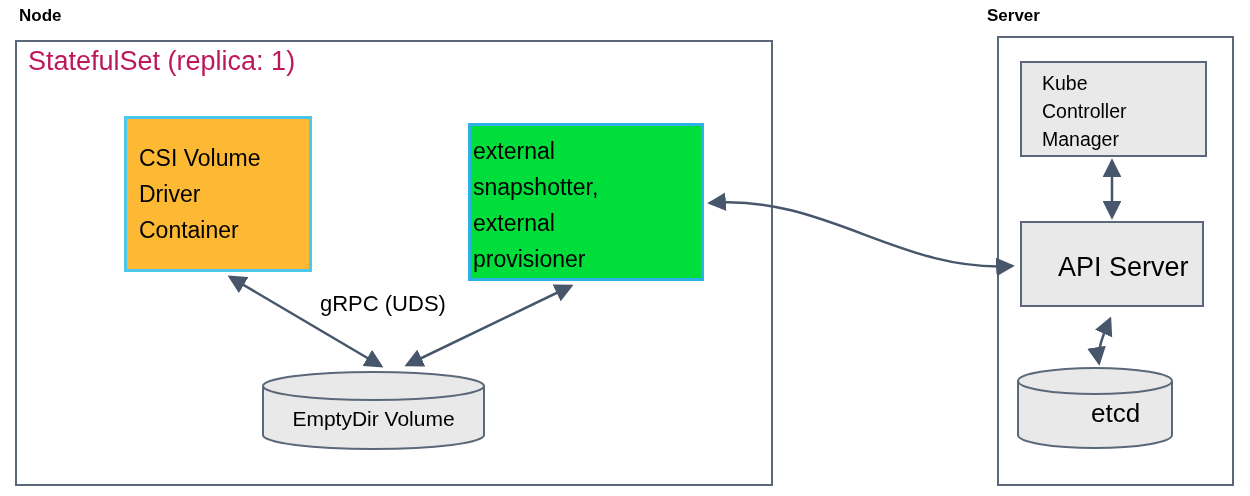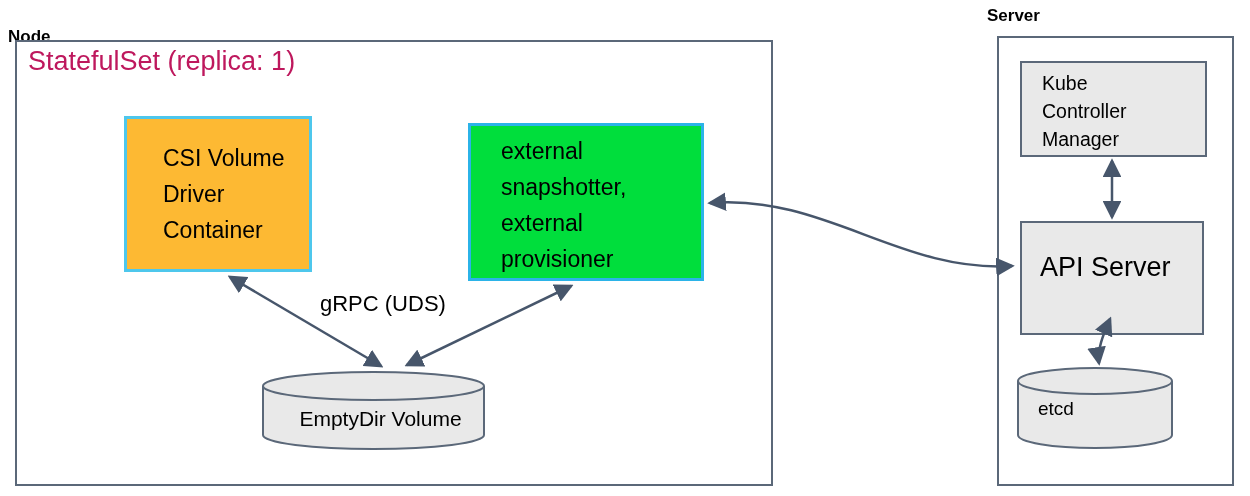--- a/index.html
+++ b/index.html
@@ -39,29 +39,29 @@
     font-size: 23px;
     line-height: 36px;
     white-space: pre-line;
   }
 
   .csi-box {
     left: 124px; top: 116px;
     width: 188px; height: 156px;
     background: #FDB933;
     border: 3px solid #4EC7EC;
-    padding: 21px 0 0 36px;
+    padding: 21px 0 0 12px;
   }
 
   .sidecar-box {
     left: 468px; top: 123px;
     width: 236px; height: 158px;
     background: #00DE3C;
     border: 3px solid #2BB3E8;
-    padding: 7px 0 0 30px;
+    padding: 7px 0 0 2px;
   }
 
   .grpc-label {
     left: 320px; top: 291px;
     font-size: 22px;
     white-space: nowrap;
     text-align: center;
   }
 
   .gray-box {
@@ -74,58 +74,58 @@
   .kcm-box {
     left: 1020px; top: 61px;
     width: 187px; height: 96px;
     font-size: 19.5px;
     line-height: 28px;
     padding: 6px 16px 0 20px;
   }
 
   .api-box {
     left: 1020px; top: 221px;
-    width: 184px; height: 114px;
+    width: 184px; height: 86px;
     font-size: 27px;
     line-height: 88px;
-    padding-left: 18px;
+    padding-left: 36px;
     white-space: nowrap;
   }
 
   .cyl-label {
     position: absolute;
     z-index: 6;
   }
 
   .emptydir-label {
-    left: 270px; top: 407px;
+    left: 263px; top: 407px;
     width: 221px;
     text-align: center;
     font-size: 21px;
   }
 
   .etcd-label {
-    left: 1038px; top: 398px;
-    font-size: 19px;
+    left: 1091px; top: 398px;
+    font-size: 26px;
   }
 
   svg.overlay {
     position: absolute;
     left: 0; top: 0;
     width: 1250px; height: 496px;
     z-index: 5;
     pointer-events: none;
   }
 </style>
 </head>
 <body>
 
 <div class="canvas">
 
-  <div class="abs group-label" style="left:8px; top:6px;margin-top:21px;">Node</div>
+  <div class="abs group-label" style="left:19px; top:6px;">Node</div>
 
   <div class="outline-box" style="left:15px; top:40px; width:758px; height:446px;"></div>
 
   <div class="abs statefulset-title" style="left:28px; top:46px;">StatefulSet (replica: 1)</div>
 
   <div class="fill-box csi-box">CSI Volume
 Driver
 Container</div>
 
   <div class="fill-box sidecar-box">external

